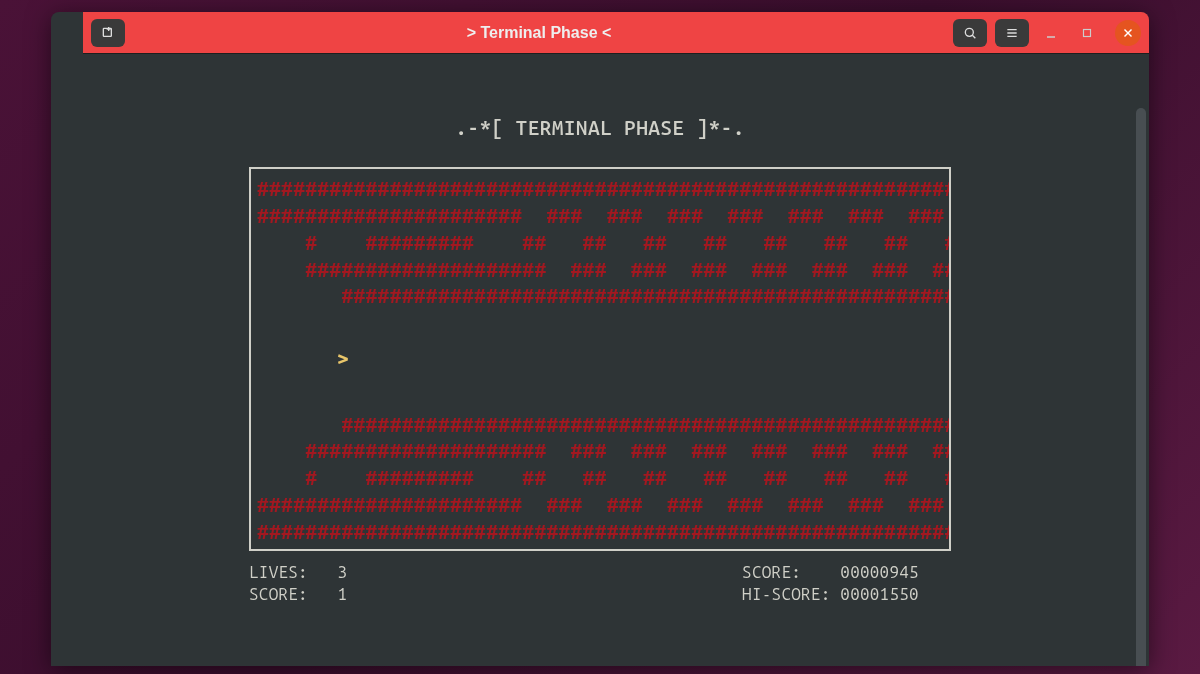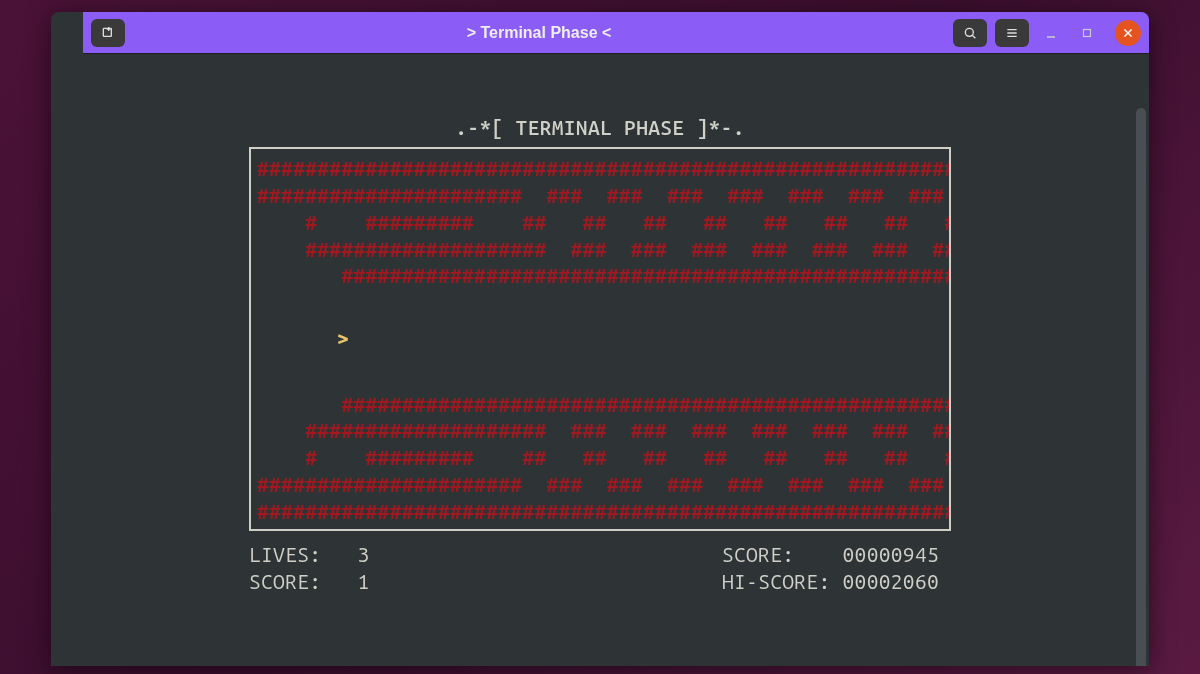--- a/index.html
+++ b/index.html
@@ -15,21 +15,21 @@
     width:1098px;
     margin-top:12px;
     background:#2e3436;
     border-radius:8px 8px 0 0;
     box-shadow:0 4px 24px rgba(0,0,0,.5);
     overflow:hidden;
     position:relative;
     height:654px;
   }
   .titlebar{
-    background:#8b5cf6;
+    background:#ef4444;
     height:42px;
     display:flex;
     align-items:center;
     padding:0 8px;
     gap:16px;
     border-bottom:1px solid #1e1e1e;
     margin-left:32px;
   }
   .tb-btn{
     width:34px;height:28px;
@@ -64,21 +64,21 @@
     font-family:"Ubuntu Mono","DejaVu Sans Mono",monospace;
     font-size:21px;
     line-height:1.28;
     letter-spacing:0.3px;
   }
   .term pre{font-family:inherit;white-space:pre}
   .banner{
     text-align:center;
     color:#d0d0c8;
     margin-top:48px;
-    margin-bottom:6px;
+    margin-bottom:26px;
     font-weight:500;
   }
   .playfield{
     border:2px solid #cfcfc8;
     width:702px;
     height:384px;
     margin:0 auto;
     padding:6px 6px 6px 6px;
     font-size:21px;
     line-height:1.28;
@@ -102,21 +102,21 @@
     right:3px;top:54px;
     width:10px;height:616px;
     background:#484e52;
     border-radius:5px;
   }
   .stats{
     width:702px;margin:10px auto 0;
     display:grid;
     grid-template-columns:1fr 1fr;
     color:#d0d0c8;
-    font-size:21px;
+    font-size:17px;
     font-family:inherit;
     white-space:pre;
   }
   .stats-left{text-align:left}
   .stats-right{text-align:center;padding-left:110px}
 </style>
 </head>
 <body>
 
 <div class="window">
@@ -176,18 +176,18 @@
     ####################  ###  ###  ###  ###  ###  ###  ### #
     #    #########    ##   ##   ##   ##   ##   ##   ##   ##
 ######################  ###  ###  ###  ###  ###  ###  ###  #
 #############################################################</pre>
     </div>
 
     <div class="stats">
       <div class="stats-left"><span>LIVES:</span>   <span>3</span></div>
       <div class="stats-right"><span>SCORE:</span>    <span>00000945</span></div>
       <div class="stats-left"><span>SCORE:</span>   <span>1</span></div>
-      <div class="stats-right"><span>HI-SCORE:</span> <span>00002060</span></div>
+      <div class="stats-right"><span>HI-SCORE:</span> <span>00001550</span></div>
     </div>
 
     <div class="scrollbar"></div>
   </div>
 </div>
 
 </body></html>

